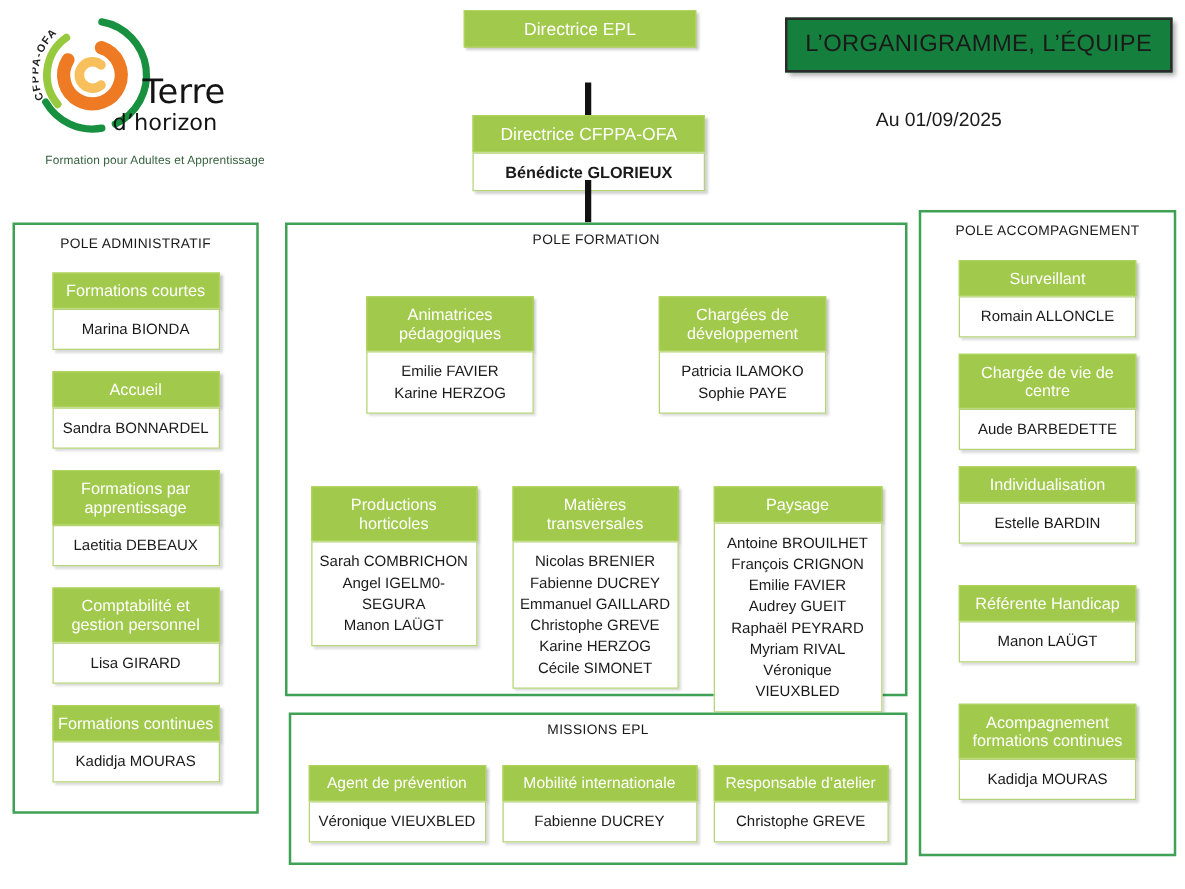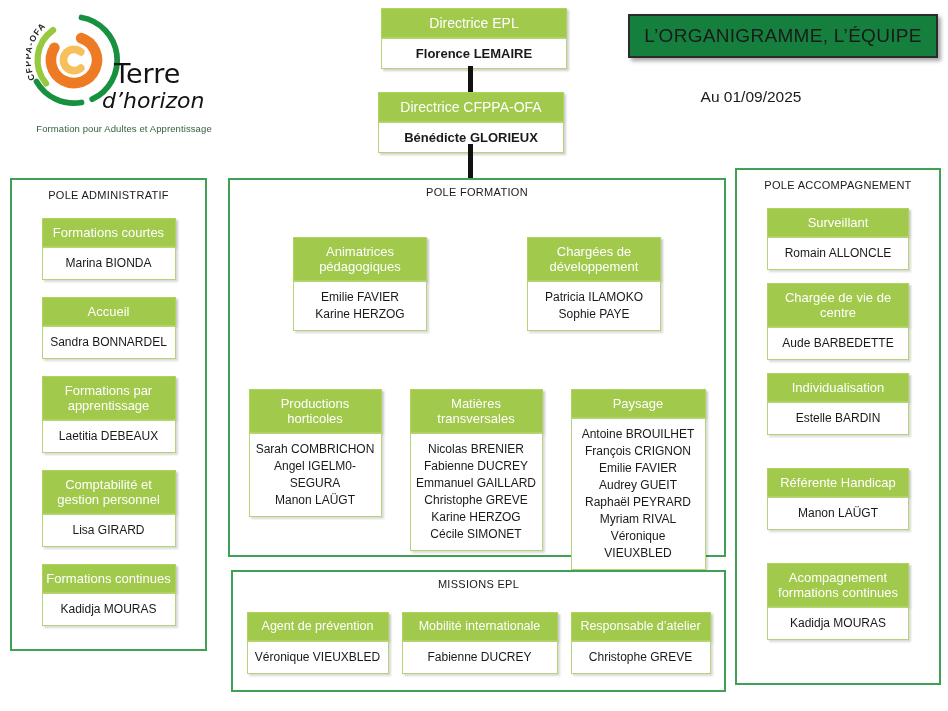--- a/index.html
+++ b/index.html
@@ -3,32 +3,32 @@
 <meta charset="utf-8">
 <style>
   html,body{margin:0;padding:0;background:#fff;}
   body{font-family:"Liberation Sans","DejaVu Sans",sans-serif;color:#1a1a1a;}
   #stage{position:relative;width:948px;height:711px;background:#ffffff;overflow:hidden;}
 
   
   .logo{position:absolute;left:22px;top:6px;width:204px;height:132px;}
   .logo svg{position:absolute;left:4px;top:6px;width:96px;height:96px;}
   .brand1{position:absolute;left:92px;top:52px;font-size:27px;font-family:"DejaVu Sans",sans-serif;color:#131313;}
-  .brand2{position:absolute;left:80px;top:82px;font-size:22px;font-family:"DejaVu Sans",sans-serif;color:#131313;font-style:italic;}
+  .brand2{position:absolute;left:68px;top:82px;font-size:18px;font-family:"DejaVu Sans",sans-serif;color:#131313;}
   .tagline{position:absolute;left:0;top:117px;width:204px;text-align:center;font-size:9.5px;color:var(--tagline_green);letter-spacing:.1px;}
 
   
   .title-box{position:absolute;left:628px;top:14px;width:306px;height:40px;border:2px solid var(--title_border);
     background:#15803d;box-shadow:3px 3px 4px rgba(0,0,0,.35);display:flex;align-items:center;justify-content:center;
     font-size:19px;letter-spacing:.3px;}
   .date-line{position:absolute;left:640px;top:88px;width:222px;text-align:center;font-size:15.5px;}
 
   
   .dir{position:absolute;width:186px;}
-  .dir-epl{left:381px;top:8px;}
+  .dir-epl{left:371px;top:8px;}
   .dir-cfppa{left:378px;top:92px;}
   .dir-head{background:var(--green);color:#fff;font-size:14px;text-align:center;padding:6px 2px;
     border:1px solid var(--green_border);box-shadow:2px 2px 2px rgba(0,0,0,.2);}
   .dir-body{background:#fff;border:1px solid var(--body_border);font-weight:bold;font-size:13px;text-align:center;
     padding:7px 2px;box-shadow:2px 2px 2px rgba(0,0,0,.18);}
   .connector{position:absolute;width:5px;background:var(--connector);}
   .connector-1{left:468px;top:66px;height:26px;}
   .connector-2{left:468px;top:144px;height:34px;}
 
   
@@ -97,21 +97,20 @@
     <div class="tagline">Formation pour Adultes et Apprentissage</div>
   </div>
 
   <div class="title-box">
     <span>L’ORGANIGRAMME, L’ÉQUIPE</span>
   </div>
   <div class="date-line">Au 01/09/2025</div>
 
   <div class="dir dir-epl">
     <div class="dir-head">Directrice EPL</div>
-    <div class="dir-body">Florence LEMAIRE</div>
   </div>
   <div class="connector connector-1"></div>
   <div class="dir dir-cfppa">
     <div class="dir-head">Directrice CFPPA-OFA</div>
     <div class="dir-body">Bénédicte GLORIEUX</div>
   </div>
   <div class="connector connector-2"></div>
 
   <div class="pole pole-admin">
     <div class="pole-title">POLE ADMINISTRATIF</div>

